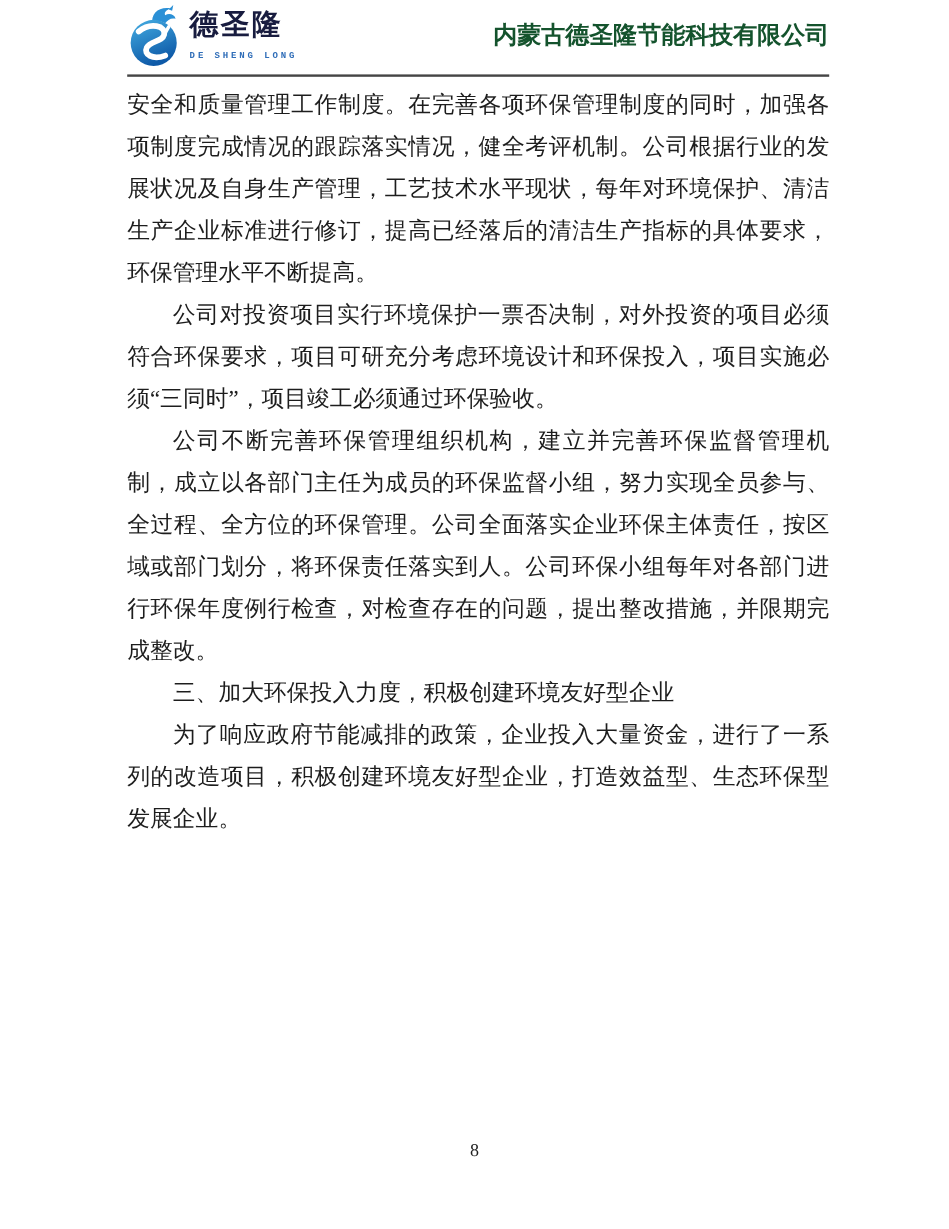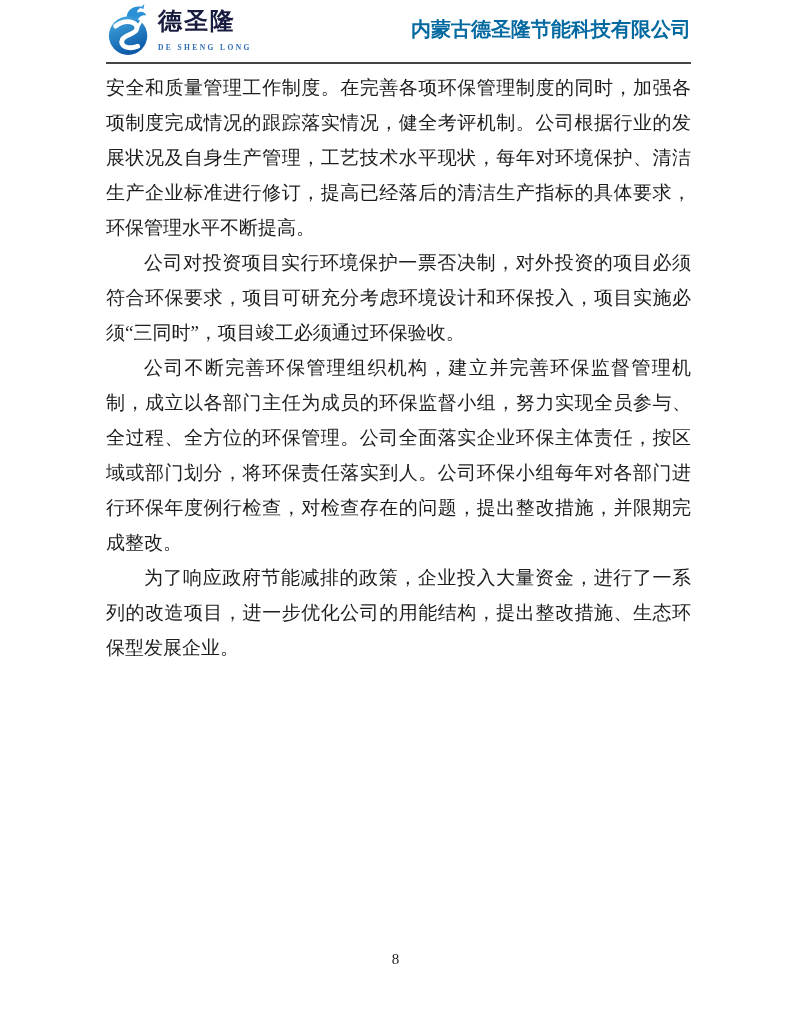--- a/index.html
+++ b/index.html
@@ -43,26 +43,26 @@
     color: #181c3f;
     letter-spacing: 2px;
     font-family: "Liberation Sans", "DejaVu Sans", sans-serif;
   }
   .logo-en {
     margin-top: 11px;
     font-size: 7.5px;
     font-weight: 700;
     color: #2f6db8;
     letter-spacing: 2.4px;
-    font-family: Liberation Serif, serif;
+    font-family: Liberation Mono, monospace;
   }
   .company-name {
     font-size: 20px;
     font-weight: 700;
-    color: #0369a1;
+    color: #14532d;
     padding-bottom: 3px;
     white-space: nowrap;
   }
   
   .content {
     margin: 0 100px 12px 106px;
     padding-top: 6px;
     font-size: 19px;
     line-height: 35px;
     text-align: justify;
@@ -114,20 +114,21 @@
         <span class="logo-en">DE SHENG LONG</span>
       </span>
     </div>
     <div class="company-name">内蒙古德圣隆节能科技有限公司</div>
   </div>
 
   <div class="content">
     <p class="block">安全和质量管理工作制度。在完善各项环保管理制度的同时，加强各项制度完成情况的跟踪落实情况，健全考评机制。公司根据行业的发展状况及自身生产管理，工艺技术水平现状，每年对环境保护、清洁生产企业标准进行修订，提高已经落后的清洁生产指标的具体要求，环保管理水平不断提高。</p>
     <p class="block indent">公司对投资项目实行环境保护一票否决制，对外投资的项目必须符合环保要求，项目可研充分考虑环境设计和环保投入，项目实施必须“三同时”，项目竣工必须通过环保验收。</p>
     <p class="block indent">公司不断完善环保管理组织机构，建立并完善环保监督管理机制，成立以各部门主任为成员的环保监督小组，努力实现全员参与、全过程、全方位的环保管理。公司全面落实企业环保主体责任，按区域或部门划分，将环保责任落实到人。公司环保小组每年对各部门进行环保年度例行检查，对检查存在的问题，提出整改措施，并限期完成整改。</p>
-    <p class="block indent">为了响应政府节能减排的政策，企业投入大量资金，进行了一系列的改造项目，进一步优化公司的用能结构，提出整改措施、生态环保型发展企业。</p>
+    <p class="block indent">三、加大环保投入力度，积极创建环境友好型企业</p>
+    <p class="block indent">为了响应政府节能减排的政策，企业投入大量资金，进行了一系列的改造项目，积极创建环境友好型企业，打造效益型、生态环保型发展企业。</p>
   </div>
 
   <div class="footer">
     <span>8</span>
   </div>
 
 </div>
 
 </body></html>

